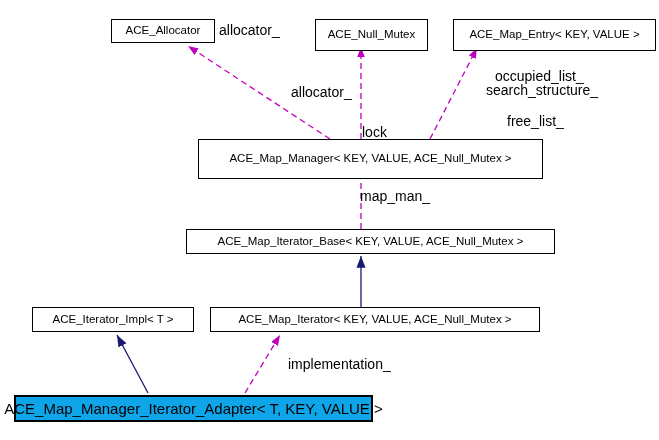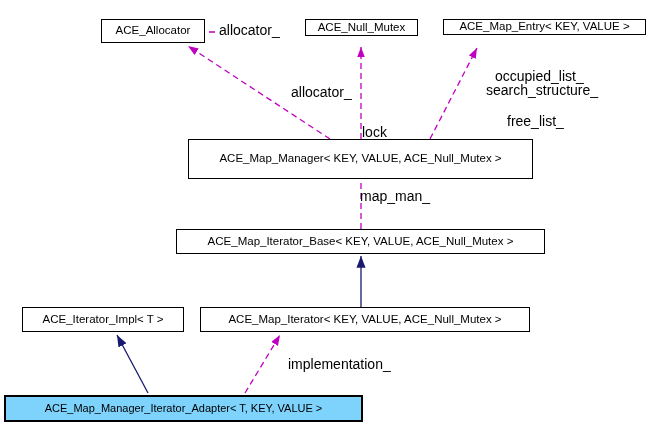--- a/index.html
+++ b/index.html
@@ -29,25 +29,26 @@
     border: 1px solid #000000;
     background: #ffffff;
     color: #000000;
     font-size: 11.5px;
     line-height: 1;
     display: flex;
     align-items: center;
     justify-content: center;
     white-space: nowrap;
     padding: 0 6px;
+    margin-left: 10px;
   }
   .node.highlight {
-    background: #7dd3fc;
+    background: #0ea5e9;
     border: 2px solid #000000;
-    font-size: 11px;
+    font-size: 15px;
     text-align: center;
   }
   .edge-label {
     position: absolute;
     font-size: 14px;
     color: #000000;
     line-height: 12px;
     white-space: nowrap;
   }
   .edge-label.center {
@@ -99,25 +100,25 @@
 
     <g>
       <line x1="245" y1="393" x2="280" y2="335" stroke="#c000c0" stroke-width="1.3" stroke-dasharray="6,4" marker-end="url(#arrow-usage)"></line>
     </g>
   </svg>
 
   <div class="node" style="left:101px; top:19px; width:104px; height:24px;">
     <span>ACE_Allocator</span>
   </div>
 
-  <div class="node" style="left:305px; top:19px; width:113px; height:17px;">
+  <div class="node" style="left:305px; top:19px; width:113px; height:32px;">
     <span>ACE_Null_Mutex</span>
   </div>
 
-  <div class="node" style="left:443px; top:19px; width:203px; height:16px;">
+  <div class="node" style="left:443px; top:19px; width:203px; height:32px;">
     <span>ACE_Map_Entry&lt; KEY, VALUE &gt;</span>
   </div>
 
   <div class="node" style="left:188px; top:139px; width:345px; height:40px;">
     <span>ACE_Map_Manager&lt; KEY, VALUE, ACE_Null_Mutex &gt;</span>
   </div>
 
   <div class="node" style="left:176px; top:229px; width:369px; height:25px;justify-content:center;">
     <span>ACE_Map_Iterator_Base&lt; KEY, VALUE, ACE_Null_Mutex &gt;</span>
   </div>

